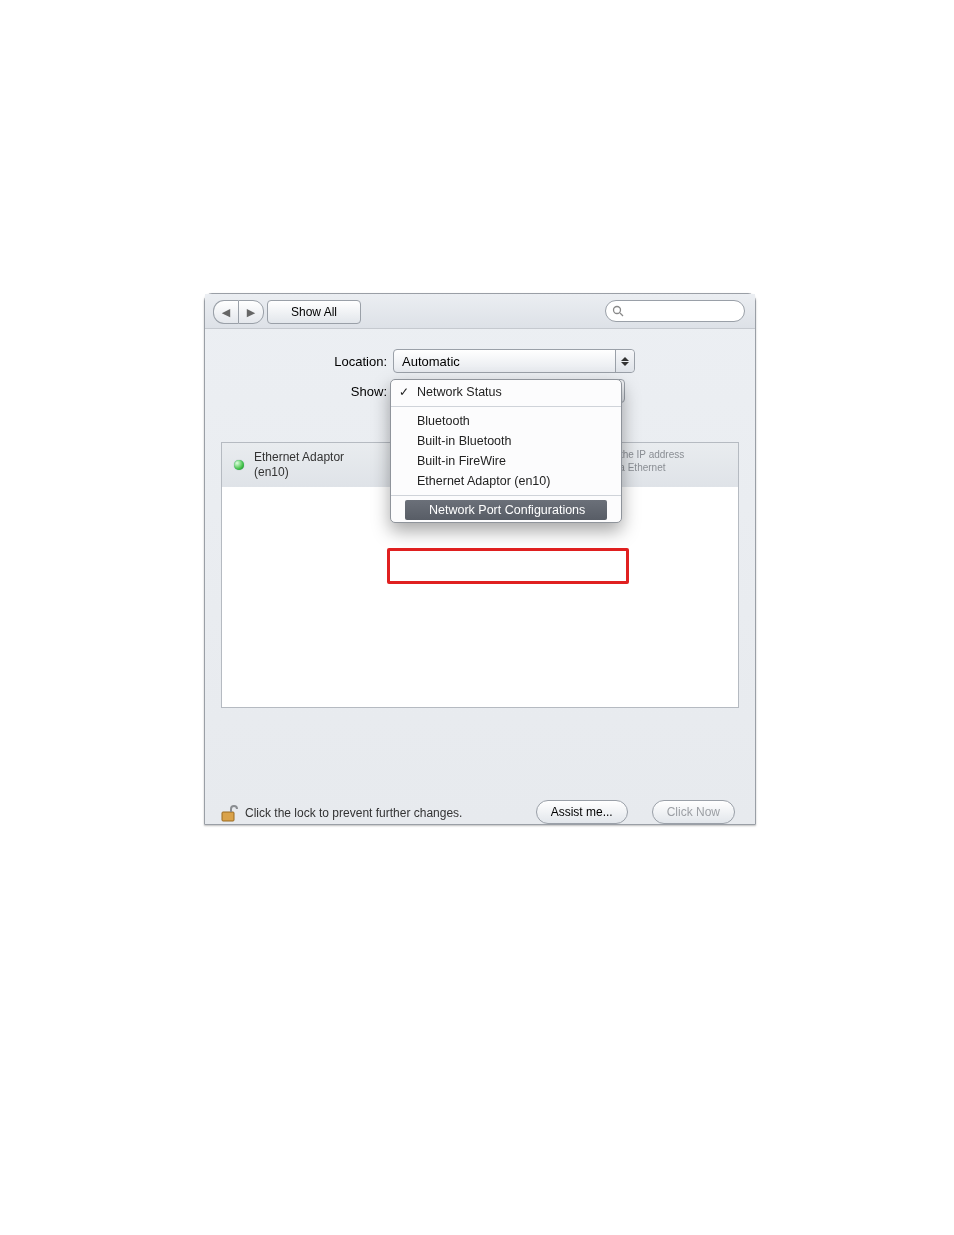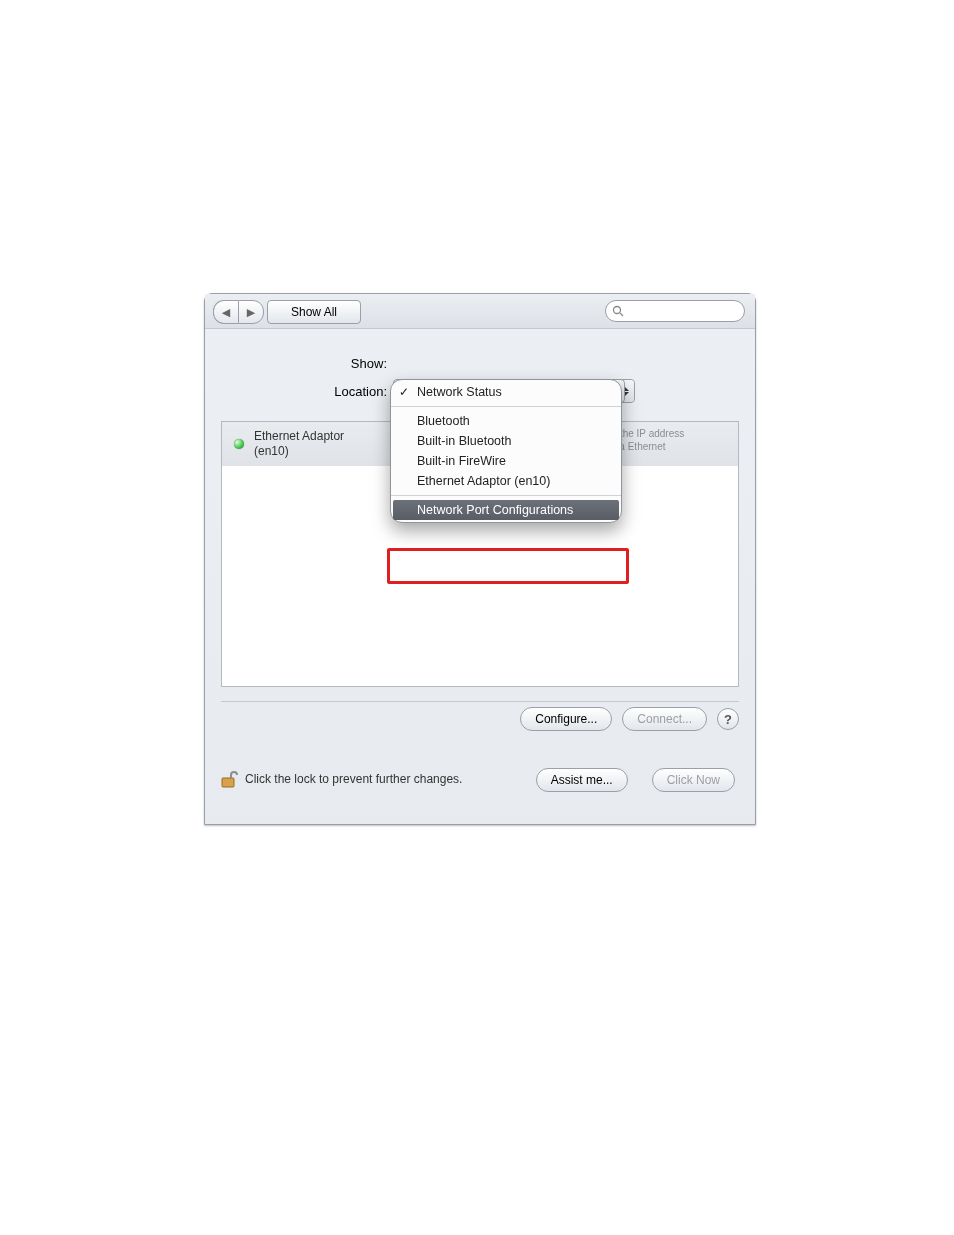--- a/index.html
+++ b/index.html
@@ -21,38 +21,38 @@
   .row{display:flex;align-items:center;margin-left:72px;height:28px;}
   .lbl{width:110px;text-align:right;padding-right:6px;font-size:13px;}
   .popup{position:relative;height:22px;border:1px solid #9aa0a8;border-radius:4px;background:linear-gradient(#fff,#e6e9ee);display:flex;align-items:center;padding:0 22px 0 8px;font-size:13px;}
   .popup .end{position:absolute;right:0;top:0;bottom:0;width:18px;border-left:1px solid #9aa0a8;border-top-right-radius:4px;border-bottom-right-radius:4px;display:flex;flex-direction:column;align-items:center;justify-content:center;background:linear-gradient(#f6f7f9,#dfe3e9);}
   .tri{width:0;height:0;border-left:4px solid transparent;border-right:4px solid transparent;}
   .tri.up{border-bottom:4px solid #333;margin-bottom:1px;}
   .tri.dn{border-top:4px solid #333;}
   .loc-popup{width:210px;}
   .showpopup-end{position:absolute;left:400px;top:50px;width:18px;height:22px;border:1px solid #9aa0a8;border-radius:4px;background:linear-gradient(#f6f7f9,#dfe3e9);display:flex;flex-direction:column;align-items:center;justify-content:center;}
   
-  .menu{position:absolute;left:185px;top:50px;width:230px;background:#fcfcfd;border:1px solid #8f949b;border-radius:12px;box-shadow:0 8px 18px rgba(0,0,0,.35);z-index:10;padding:2px 0;}
+  .menu{position:absolute;left:185px;top:50px;width:230px;background:#fcfcfd;border:1px solid #8f949b;border-radius:5px;box-shadow:0 8px 18px rgba(0,0,0,.35);z-index:10;padding:2px 0;}
   .menu .item{height:20px;display:flex;align-items:center;padding:0 12px 0 26px;font-size:12.5px;color:#222;position:relative;}
   .menu .item.check::before{content:"✓";position:absolute;left:8px;font-size:12px;color:#222;}
   .menu .sep{height:1px;background:#cfd3d9;margin:4px 0;}
-  .menu .item.hl{background:linear-gradient(#6b7079,#585d66);color:#fff;margin:0 2px;border-radius:2px;padding-left:24px;text-align:center;}
+  .menu .item.hl{background:linear-gradient(#6b7079,#585d66);color:#fff;margin:0 14px;border-radius:2px;padding-left:24px;text-align:center;}
   .highlight-box{position:absolute;left:182px;top:219px;width:236px;height:30px;border:3px solid #e02020;border-radius:2px;z-index:9;pointer-events:none;}
   
-  .listwrap{position:absolute;left:16px;top:92px;right:16px;height:264px;border:1px solid #b5bac1;background:#fff;}
+  .listwrap{position:absolute;left:16px;top:113px;right:16px;height:264px;border:1px solid #b5bac1;background:#fff;}
   .listrow{height:44px;background:linear-gradient(#e9ecef,#dfe3e8);display:flex;align-items:center;padding:0 12px;font-size:12px;color:#333;}
   .status-led{width:10px;height:10px;border-radius:50%;background:radial-gradient(circle at 30% 30%,#dfffe0,#46c24a 60%,#1e7a22);box-shadow:inset 0 0 1px #0a4,0 0 1px rgba(0,0,0,.4);margin-right:10px;flex-shrink:0;}
   .adaptor{line-height:1.25;}
   .rowsub{position:absolute;right:22px;top:6px;width:115px;font-size:10px;color:#8a8e94;line-height:1.25;pointer-events:none;}
   .bottom-btns{position:absolute;left:16px;right:16px;top:372px;height:34px;border-top:1px solid #c5c9ce;display:flex;align-items:center;}
   .pillbtn{height:22px;border:1px solid #9aa0a8;border-radius:12px;background:linear-gradient(#fff,#e2e6eb);padding:0 14px;font-size:12px;display:flex;align-items:center;margin-right:10px;}
   .pillbtn.disabled{color:#9c9fa4;}
   .help{width:20px;height:20px;border:1px solid #9aa0a8;border-radius:50%;background:linear-gradient(#fff,#e2e6eb);display:flex;align-items:center;justify-content:center;font-weight:bold;color:#555;margin-left:auto;font-size:13px;}
   
-  .footer{position:absolute;left:0;right:0;bottom:0;height:56px;display:flex;align-items:flex-start;padding:0 12px;}
+  .footer{position:absolute;left:0;right:0;bottom:0;height:56px;display:flex;align-items:flex-end;padding:0 12px;}
   .lock{display:flex;align-items:center;font-size:12px;color:#333;}
   .footer-right{margin-left:auto;display:flex;align-items:center;gap:16px;}
   .footer .pillbtn{margin-right:8px;}
 </style>
 </head>
 <body>
 
 <div class="window">
 
 
@@ -71,33 +71,33 @@
     <div class="search">
       <svg width="12" height="12" viewBox="0 0 12 12">
           <circle cx="5" cy="5" r="3.5" fill="none" stroke="#888" stroke-width="1.3"></circle>
           <line x1="8" y1="8" x2="11" y2="11" stroke="#888" stroke-width="1.3"></line>
         </svg>
     </div>
   </div>
 
   <div class="content">
 
-    <div class="row" style="margin-top:2px;">
-      <div class="lbl">Show:</div>
-    </div>
-
     <div class="row">
       <div class="lbl">Location:</div>
       <div class="popup loc-popup">
         <span>Automatic</span>
         <div class="end">
           <div class="tri up"></div>
             <div class="tri dn"></div>
         </div>
       </div>
+    </div>
+
+    <div class="row" style="margin-top:2px;">
+      <div class="lbl">Show:</div>
     </div>
 
     <div class="showpopup-end">
       <div class="tri up"></div>
         <div class="tri dn"></div>
     </div>
 
     <div class="listwrap">
       <div class="listrow" style="position:relative;">
         <div class="status-led"></div>
@@ -130,34 +130,20 @@
           <span>Ethernet Adaptor (en10)</span>
         </div>
       <div class="sep"></div>
       <div class="item hl">
           <span>Network Port Configurations</span>
         </div>
     </div>
 
     <div class="highlight-box"></div>
 
-    <div class="bottom-btns">
-      <div style="flex:1"></div>
-      <div style="display:flex;">
-        <div class="pillbtn">
-            <span>Configure...</span>
-          </div>
-        <div class="pillbtn disabled">
-            <span>Connect...</span>
-          </div>
-      </div>
-      <div class="help">
-          <span>?</span>
-        </div>
-    </div>
 
   </div>
 
   <div class="footer">
     <div class="lock">
       <svg width="22" height="22" viewBox="0 0 22 22">
         <rect x="5" y="10" width="12" height="9" rx="1" fill="#d9a24a" stroke="#9a6a20"></rect>
         <path d="M14 10 V7 a3 3 0 0 1 6 0" fill="none" stroke="#8a8d91" stroke-width="2"></path>
       </svg>
       <span style="margin-left:6px;">Click the lock to prevent further changes.</span>

